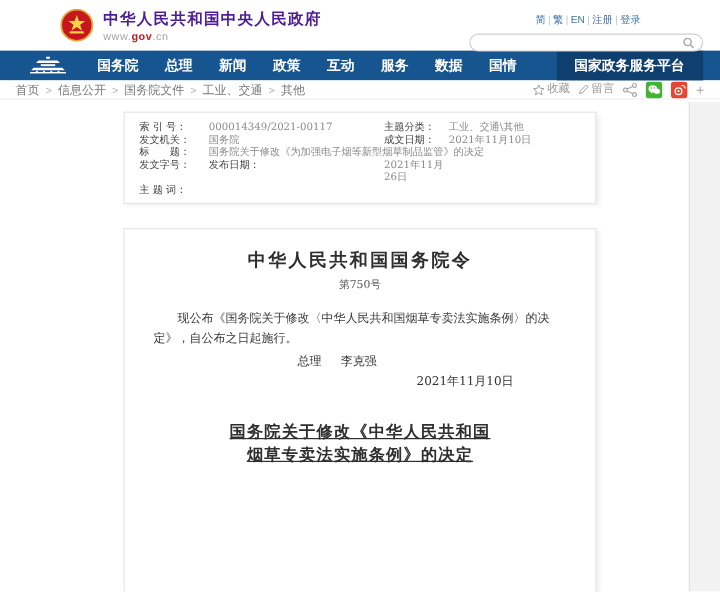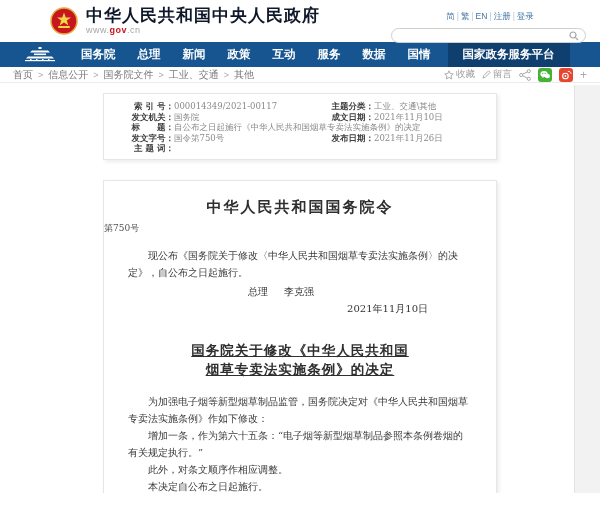--- a/index.html
+++ b/index.html
@@ -4,40 +4,40 @@
 <style>
   * { margin:0; padding:0; box-sizing:border-box; }
   html,body { width:600px; height:505px; overflow:hidden; background:#fff;
               font-family:"Liberation Sans", sans-serif; }
 
   
   .header { height:42px; position:relative; background:#fff; }
   .logo { position:absolute; left:50px; top:6px; display:flex; align-items:center; }
   .emblem { width:28px; height:28px; }
   .site-text { margin-left:8px; }
-  .site-title { color:#0f172a; font-weight:bold; font-size:17px; letter-spacing:1px; line-height:19px; }
+  .site-title { color:#4c1d95; font-weight:bold; font-size:13px; letter-spacing:1px; line-height:19px; }
   .site-url { font-size:9px; color:#a6a6a6; line-height:10px; letter-spacing:.5px; }
   .site-url .gov { color:#c7161d; font-weight:bold;margin-top:48px; }
   .header-right { position:absolute; right:14px; top:9px; width:195px; }
   .icon-row { display:flex; align-items:center; justify-content:flex-end; gap:5px; height:14px;flex-direction:column; }
   .icon-row svg { display:block; }
   .lang-links { font-size:8.5px; color:#b9c6d4; margin-left:3px; white-space:nowrap; }
   .lang-links .lang { color:#3f74a5; margin:0 2px; cursor:pointer; }
   .search-box { margin-top:5px; height:15px; border:1px solid #cfcfcf; border-radius:9px;
                 position:relative; background:#fff; }
   .search-input { position:absolute; left:8px; top:0; width:150px; height:13px; border:none;
                   outline:none; font-size:9px; background:transparent; }
   .search-mag { position:absolute; right:6px; top:2px; }
 
   
   .nav { height:25px; background:#175590; display:flex; align-items:stretch; color:#fff;
          font-size:11.5px; font-weight:bold; }
   .nav-gate { display:flex; align-items:center; margin-left:22px; margin-right:12px; }
   .nav-item { display:flex; align-items:center; padding:0 11px; cursor:pointer; white-space:nowrap; }
-  .nav-item.platform { background:#0e3f6e; padding:0 15px; margin-left:6px; }
+  .nav-item.platform { background:#0e3f6e; padding:0 15px; margin-left:22px; }
 
   
   .breadcrumb-bar { height:16px; display:flex; align-items:center; padding:0 13px;
                     background:#fff; border-bottom:1px solid #ececec; font-size:10px; color:#777; }
   .crumb { cursor:pointer; }
   .crumb-sep { color:#aaa; margin:0 5px; font-size:9px; }
   .crumb-actions { margin-left:auto; display:flex; align-items:center; gap:7px; color:#999;
                    font-size:9.5px; }
   .action { display:flex; align-items:center; gap:2px; cursor:pointer; }
   .crumb-actions svg { display:block; }
@@ -45,30 +45,30 @@
 
   
   .main { position:relative; height:410px; background:#fff; overflow:hidden; }
   .right-strip { position:absolute; right:0; top:2px; width:26px; height:408px;
                  background:#f2f2f2; border-left:1px solid #e2e2e2; }
 
   .meta-card { margin:10px 0 0 103px; width:394px; border:1px solid #e6e6e6;
                box-shadow:2px 2px 4px rgba(0,0,0,.08); padding:7px 12px 5px;
                font-family:"DejaVu Serif","Liberation Serif",serif; font-size:8.5px; }
   .meta-row { display:grid; grid-template-columns:58px 146px 54px 1fr; line-height:10.5px; }
-  .meta-label { font-weight:bold; color:#3f3f3f;text-align:right; }
+  .meta-label { font-weight:normal; color:#3f3f3f; }
   .meta-value { color:#8a8a8a; }
   .meta-value.span3 { grid-column:2 / 5; }
 
   .doc-card { margin:20px 0 0 103px; width:394px; height:380px; border:1px solid #e6e6e6;
               box-shadow:2px 2px 4px rgba(0,0,0,.08); padding:16px 0 0;
               font-family:"DejaVu Serif","Liberation Serif",serif; color:#333; background:#fff; }
   .decree-title { text-align:center; font-size:15px; font-weight:bold; letter-spacing:2px;
                   line-height:20px; color:#2f2f2f; }
-  .decree-no { font-size:9px; color:#555; margin-top:5px; line-height:12px; }
+  .decree-no { text-align:center; font-size:9px; color:#555; margin-top:5px; line-height:12px; }
   .doc-para { font-size:10px; line-height:17px; margin:0 24px; text-indent:2em; color:#3a3a3a; }
   .announce { margin-top:13px; }
   .sign-line { text-align:center; padding-right:38px; font-size:10px; line-height:17px; margin-top:2px; }
   .sign-gap { display:inline-block; width:1.6em; }
   .sign-date { text-align:right; padding-right:68px; font-size:10px; line-height:17px; }
   .decision-title { text-align:center; font-weight:bold; font-size:13.5px; line-height:19px;
                     margin-top:24px; letter-spacing:1px; color:#2f2f2f;text-decoration:underline; }
   .paras { margin-top:14px; }
 </style>
 </head>
@@ -211,25 +211,24 @@
       <span class="meta-value">工业、交通\其他</span>
     </div>
     <div class="meta-row">
       <span class="meta-label">发文机关：</span>
       <span class="meta-value">国务院</span>
       <span class="meta-label">成文日期：</span>
       <span class="meta-value">2021年11月10日</span>
     </div>
     <div class="meta-row">
       <span class="meta-label">标　　题：</span>
-      <span class="meta-value span3">自公布之日起施行《中华人民共和国烟草专卖法实施条例》的决定</span>
+      <span class="meta-value span3">国务院关于修改《为加强电子烟等新型烟草制品监管》的决定</span>
     </div>
     <div class="meta-row">
       <span class="meta-label">发文字号：</span>
-      <span class="meta-value">国令第750号</span>
       <span class="meta-label">发布日期：</span>
       <span class="meta-value">2021年11月26日</span>
     </div>
     <div class="meta-row">
       <span class="meta-label">主 题 词：</span>
       <span class="meta-value span3"></span>
     </div>
   </div>
 
   <div class="doc-card">
@@ -241,21 +240,14 @@
     <div class="sign-line">
       <span>总理</span><span class="sign-gap"></span><span>李克强</span>
     </div>
     <div class="sign-date">2021年11月10日</div>
 
     <div class="decision-title">
       <div>国务院关于修改《中华人民共和国</div>
       <div>烟草专卖法实施条例》的决定</div>
     </div>
 
-    <div class="paras">
-      <p class="doc-para">为加强电子烟等新型烟草制品监管，国务院决定对《中华人民共和国烟草专卖法实施条例》作如下修改：</p>
-      <p class="doc-para">增加一条，作为第六十五条：“电子烟等新型烟草制品参照本条例卷烟的有关规定执行。”</p>
-      <p class="doc-para">此外，对条文顺序作相应调整。</p>
-      <p class="doc-para">本决定自公布之日起施行。</p>
-
-    </div>
   </div>
 </div>
 
 </body></html>

